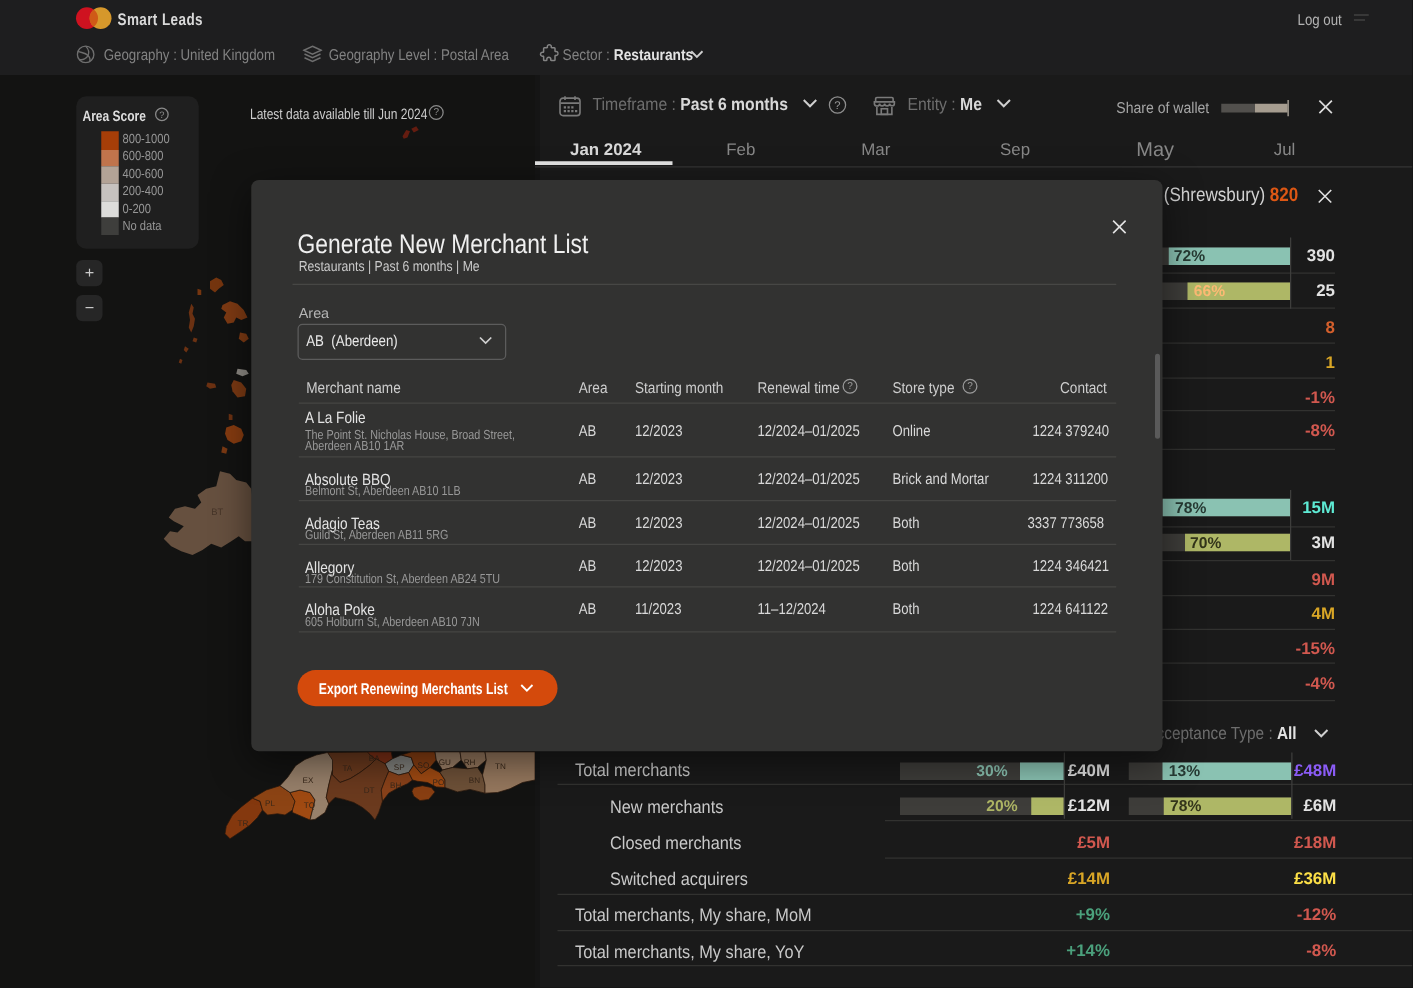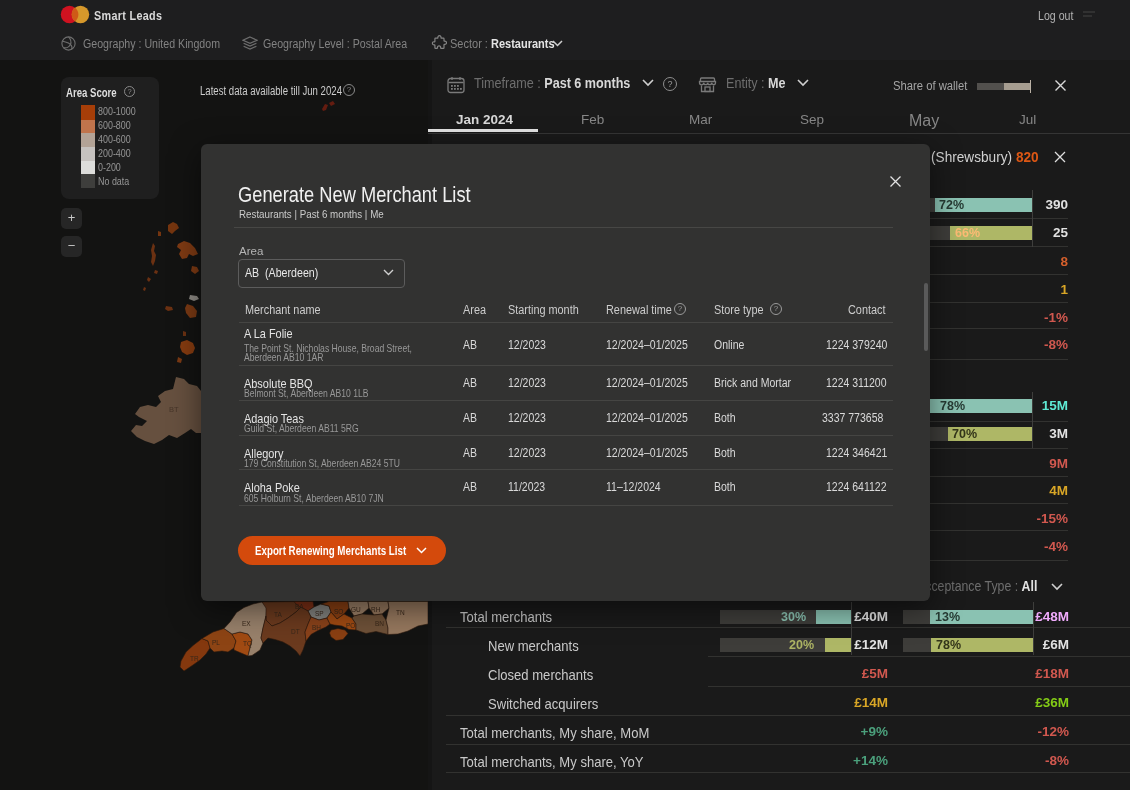--- a/index.html
+++ b/index.html
@@ -244,41 +244,41 @@
   </svg>
 
 <div class="abs sx90" style="left:460px;top:609px;font-size:14.5px;color:#c9c9c9">Total merchants</div>
 <div class="bartrack" style="left:720px;top:609.5px;width:130.5px"></div>
 <div class="barfill teal" style="left:816px;top:609.5px;width:34.5px"></div>
 <div class="barlab" style="left:781px;top:609.5px;color:#8bc3b2">30%</div>
 <div class="rnum" style="right:242px;top:608.5px;color:#e2e2e2">£40M</div>
 <div class="bartrack" style="left:902.5px;top:609.5px;width:130px"></div>
 <div class="barfill teal" style="left:930px;top:609.5px;width:102.5px"></div>
 <div class="barlab" style="left:935px;top:609.5px;color:#273b34">13%</div>
-<div class="rnum" style="right:61px;top:608.5px;color:#f0abfc">£48M</div>
+<div class="rnum" style="right:61px;top:608.5px;color:#8b5cf6">£48M</div>
 <div class="sep" style="left:446px;top:627px;width:684px"></div>
 <div class="abs sx90" style="left:488px;top:637.5px;font-size:14.5px;color:#c9c9c9">New merchants</div>
 <div class="bartrack" style="left:720px;top:638px;width:130.5px"></div>
 <div class="barfill olive" style="left:824.5px;top:638px;width:26px"></div>
 <div class="barlab" style="left:789px;top:638px;color:#adb464">20%</div>
 <div class="rnum" style="right:242px;top:637px;color:#e2e2e2">£12M</div>
 <div class="bartrack" style="left:902.5px;top:638px;width:130px"></div>
 <div class="barfill olive" style="left:931px;top:638px;width:101.5px"></div>
 <div class="barlab" style="left:936px;top:638px;color:#33351a">78%</div>
 <div class="rnum" style="right:61px;top:637px;color:#e2e2e2">£6M</div>
 <div class="sep" style="left:708px;top:655.5px;width:422px"></div>
 <div class="vline" style="left:851px;top:602px;height:53px"></div>
 <div class="vline" style="left:1032.5px;top:602px;height:53px"></div>
 <div class="abs sx90" style="left:488px;top:666.5px;font-size:14.5px;color:#c9c9c9">Closed merchants</div>
 <div class="rnum" style="right:242px;top:666px;color:#d1584f">£5M</div>
 <div class="rnum" style="right:61px;top:666px;color:#d1584f">£18M</div>
 <div class="sep" style="left:708px;top:686.3px;width:422px"></div>
 <div class="abs sx90" style="left:488px;top:695.5px;font-size:14.5px;color:#c9c9c9">Switched acquirers</div>
 <div class="rnum" style="right:242px;top:695px;color:#d9a626">£14M</div>
-<div class="rnum" style="right:61px;top:695px;color:#84cc16">£36M</div>
+<div class="rnum" style="right:61px;top:695px;color:#fde047">£36M</div>
 <div class="sep" style="left:446px;top:715px;width:684px"></div>
 <div class="abs sx90" style="left:460px;top:724.5px;font-size:14.5px;color:#c9c9c9">Total merchants, My share, MoM</div>
 <div class="rnum" style="right:242px;top:724px;color:#4ba07c">+9%</div>
 <div class="rnum" style="right:61px;top:724px;color:#d1584f">-12%</div>
 <div class="sep" style="left:446px;top:743.6px;width:684px"></div>
 <div class="abs sx90" style="left:460px;top:753.5px;font-size:14.5px;color:#c9c9c9">Total merchants, My share, YoY</div>
 <div class="rnum" style="right:242px;top:753px;color:#4ba07c">+14%</div>
 <div class="rnum" style="right:61px;top:753px;color:#d1584f">-8%</div>
 <div class="sep" style="left:446px;top:772px;width:684px"></div>
 

